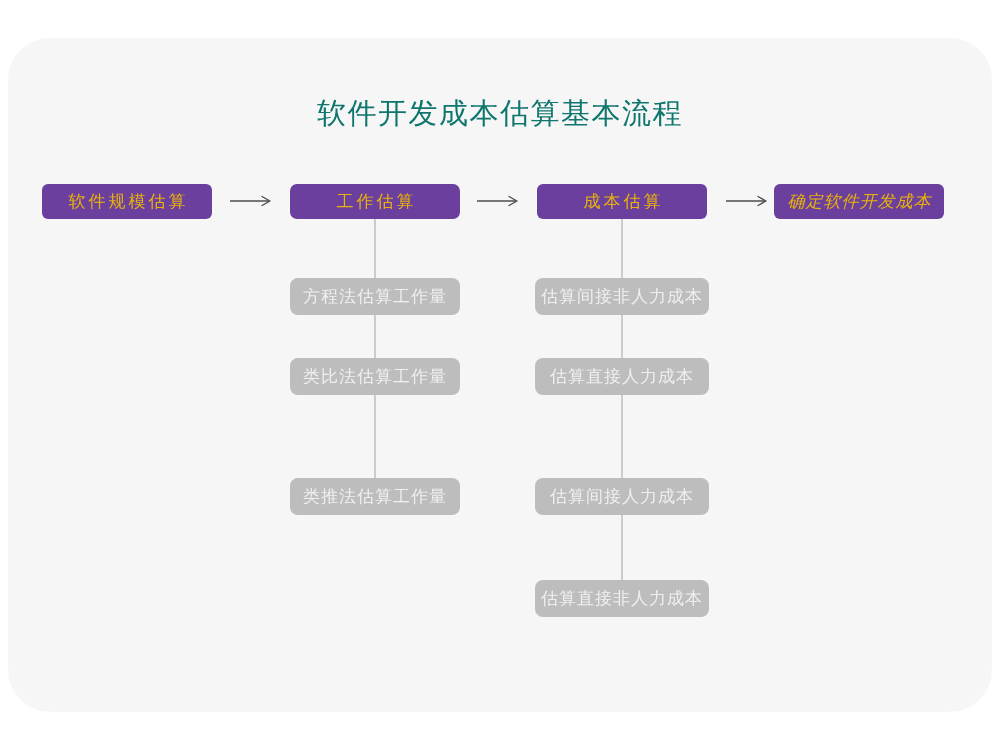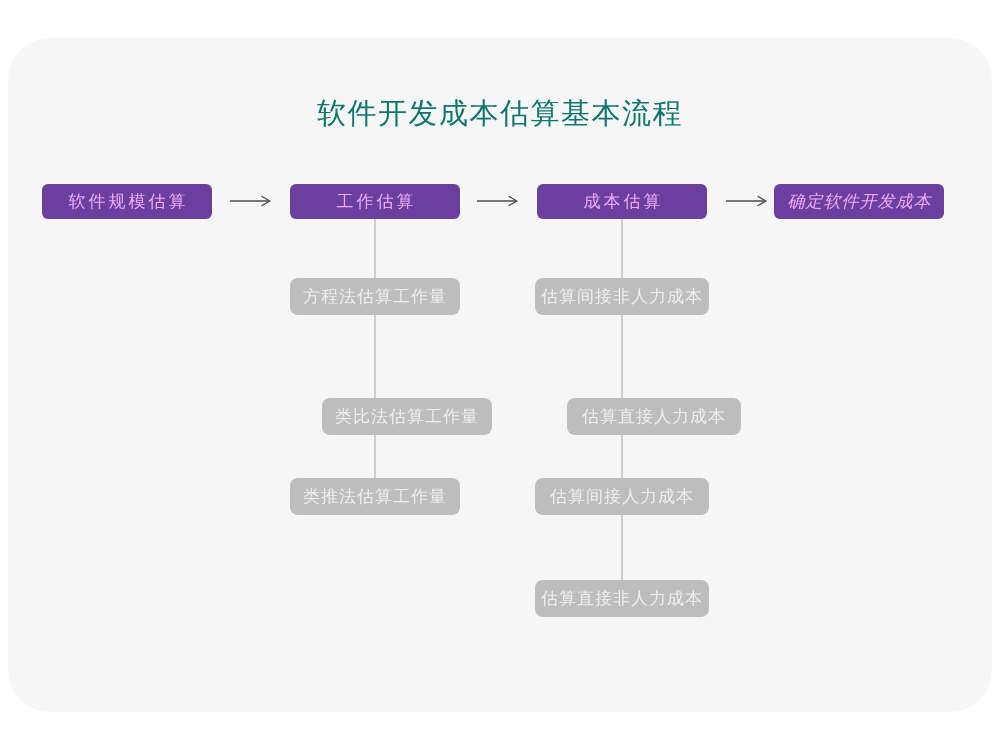--- a/index.html
+++ b/index.html
@@ -33,31 +33,31 @@
     background: #CCCCCC;
   }
   .vline.col2 { left: 366px; top: 181px; height: 277px; }
   .vline.col3 { left: 613px; top: 181px; height: 379px; }
   .stage {
     position: absolute;
     top: 146px;
     width: 170px; height: 35px;
     background: #6B3F9E;
     border-radius: 6px;
-    color: #f0abfc;
+    color: #eab308;
     font-size: 17px;
     letter-spacing: 3px;
     display: flex;
     align-items: center;
     justify-content: center;
     text-indent: 3px; 
     white-space: nowrap;
   }
   .stage.s1 { left: 34px; }
-  .stage.s2 { left: 282px; }
+  .stage.s2 { left: 282px; border-radius: 7px; }
   .stage.s3 { left: 529px; }
   .stage.s4 { left: 766px; letter-spacing: 1px; text-indent: 1px; font-style: italic; }
   .arrow {
     position: absolute;
     top: 156px;
     width: 44px; height: 14px;
   }
   .arrow.a1 { left: 221px; }
   .arrow.a2 { left: 468px; }
   .arrow.a3 { left: 717px; }
@@ -70,21 +70,21 @@
     font-size: 17px;
     letter-spacing: 1px;
     display: flex;
     align-items: center;
     justify-content: center;
     white-space: nowrap;
   }
   .sub.col2 { left: 282px; }
   .sub.col3 { left: 527px; width: 174px; }
   .sub.r1 { top: 240px; }
-  .sub.r2 { top: 360px; margin-left: 32px; }
+  .sub.r2 { top: 320px; }
   .sub.r3 { top: 440px; }
   .sub.r4 { top: 542px; }
 </style>
 </head>
 <body>
 
 <div class="card">
 
   <h1 class="title">软件开发成本估算基本流程</h1>
 

